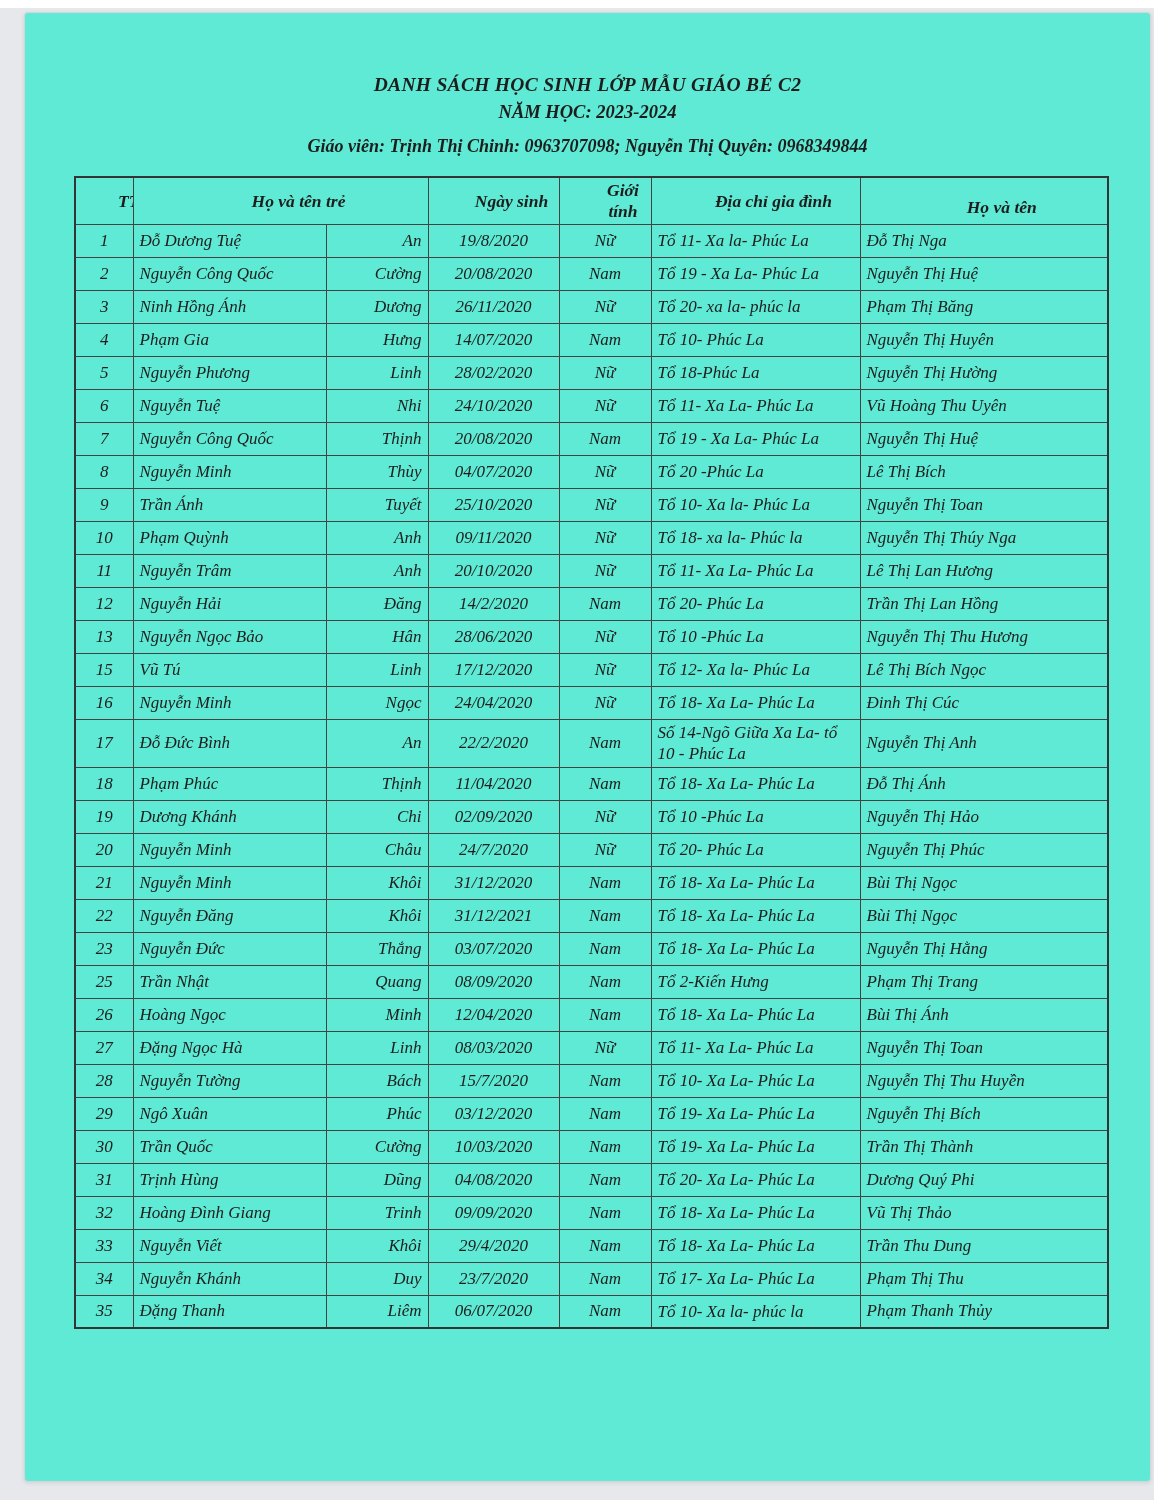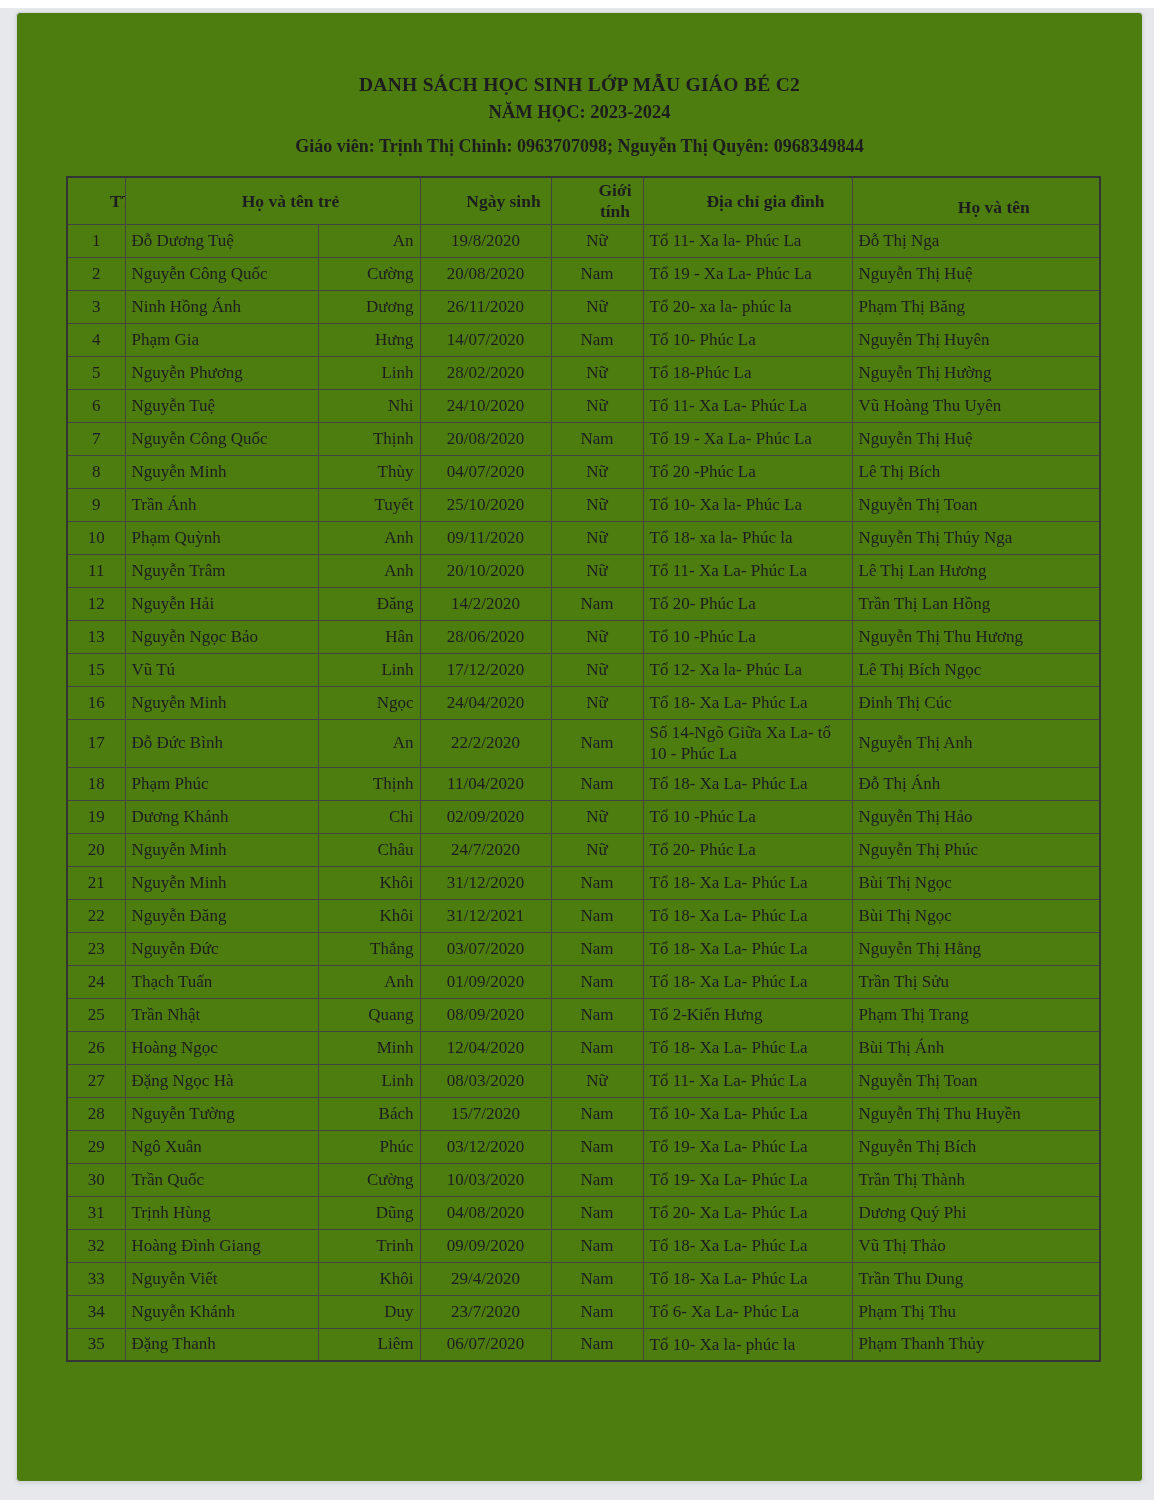--- a/index.html
+++ b/index.html
@@ -18,29 +18,30 @@
   }
   .viewport::before {
     content: "";
     position: absolute;
     left: 0; top: 0; right: 0;
     height: 8px;
     background: #ffffff;
   }
   .page {
     position: absolute;
-    left: 16px;
+    left: 24px;
     top: 12px;
     width: 1127px;
     height: 1470px;
-    background: #4d7c0f;
+    background: #5eead4;
     border: 1px solid #d3d6db;
     border-radius: 4px;
     box-shadow: 0 1px 4px rgba(0,0,0,0.10);
     box-sizing: border-box;
+    font-style: italic;
   }
   .doc-header {
     text-align: center;
     padding-top: 62px;
     line-height: 1.0;
   }
   .doc-title {
     font-size: 19.5px;
     font-weight: bold;
     letter-spacing: 0.3px;
@@ -321,29 +322,20 @@
           <tr>
             <td class="cell-tt">23</td>
             <td class="cell-surname">Nguyễn Đức</td>
             <td class="cell-given">Thắng</td>
             <td class="cell-dob">03/07/2020</td>
             <td class="cell-gender">Nam</td>
             <td class="cell-address">Tổ 18- Xa La- Phúc La</td>
             <td class="cell-parent">Nguyễn Thị Hằng</td>
           </tr>
           <tr>
-            <td class="cell-tt">24</td>
-            <td class="cell-surname">Thạch Tuấn</td>
-            <td class="cell-given">Anh</td>
-            <td class="cell-dob">01/09/2020</td>
-            <td class="cell-gender">Nam</td>
-            <td class="cell-address">Tổ 18- Xa La- Phúc La</td>
-            <td class="cell-parent">Trần Thị Sửu</td>
-          </tr>
-          <tr>
             <td class="cell-tt">25</td>
             <td class="cell-surname">Trần Nhật</td>
             <td class="cell-given">Quang</td>
             <td class="cell-dob">08/09/2020</td>
             <td class="cell-gender">Nam</td>
             <td class="cell-address">Tổ 2-Kiến Hưng</td>
             <td class="cell-parent">Phạm Thị Trang</td>
           </tr>
           <tr>
             <td class="cell-tt">26</td>
@@ -416,21 +408,21 @@
             <td class="cell-gender">Nam</td>
             <td class="cell-address">Tổ 18- Xa La- Phúc La</td>
             <td class="cell-parent">Trần Thu Dung</td>
           </tr>
           <tr>
             <td class="cell-tt">34</td>
             <td class="cell-surname">Nguyễn Khánh</td>
             <td class="cell-given">Duy</td>
             <td class="cell-dob">23/7/2020</td>
             <td class="cell-gender">Nam</td>
-            <td class="cell-address">Tổ 6- Xa La- Phúc La</td>
+            <td class="cell-address">Tổ 17- Xa La- Phúc La</td>
             <td class="cell-parent">Phạm Thị Thu</td>
           </tr>
           <tr>
             <td class="cell-tt">35</td>
             <td class="cell-surname">Đặng Thanh</td>
             <td class="cell-given">Liêm</td>
             <td class="cell-dob">06/07/2020</td>
             <td class="cell-gender">Nam</td>
             <td class="cell-address">Tổ 10- Xa la- phúc la</td>
             <td class="cell-parent">Phạm Thanh Thủy</td>

